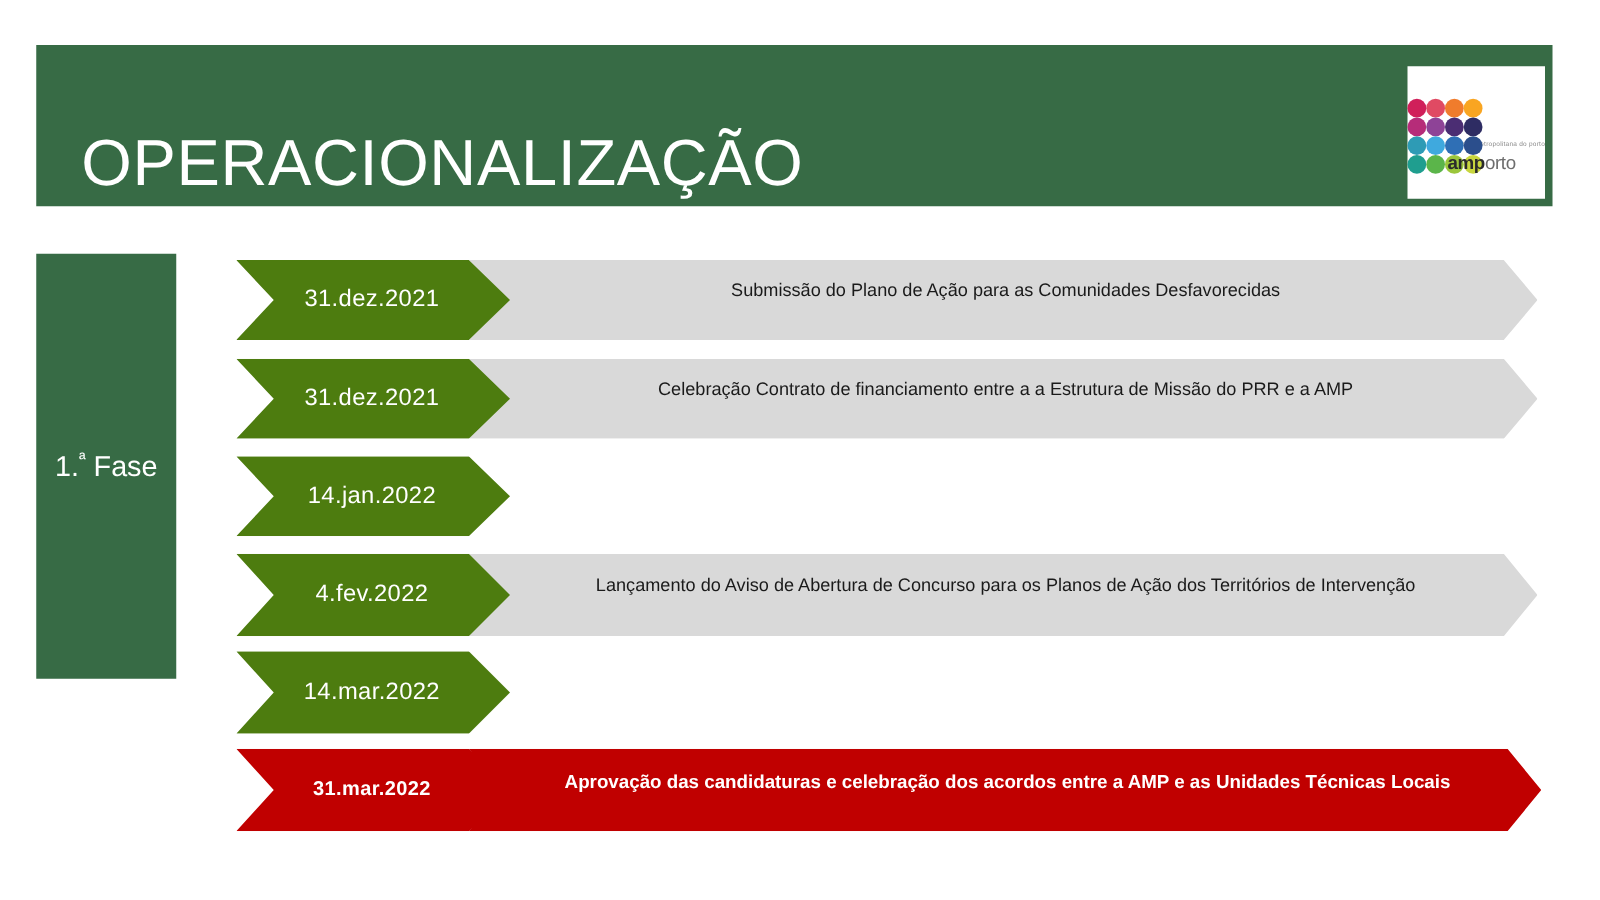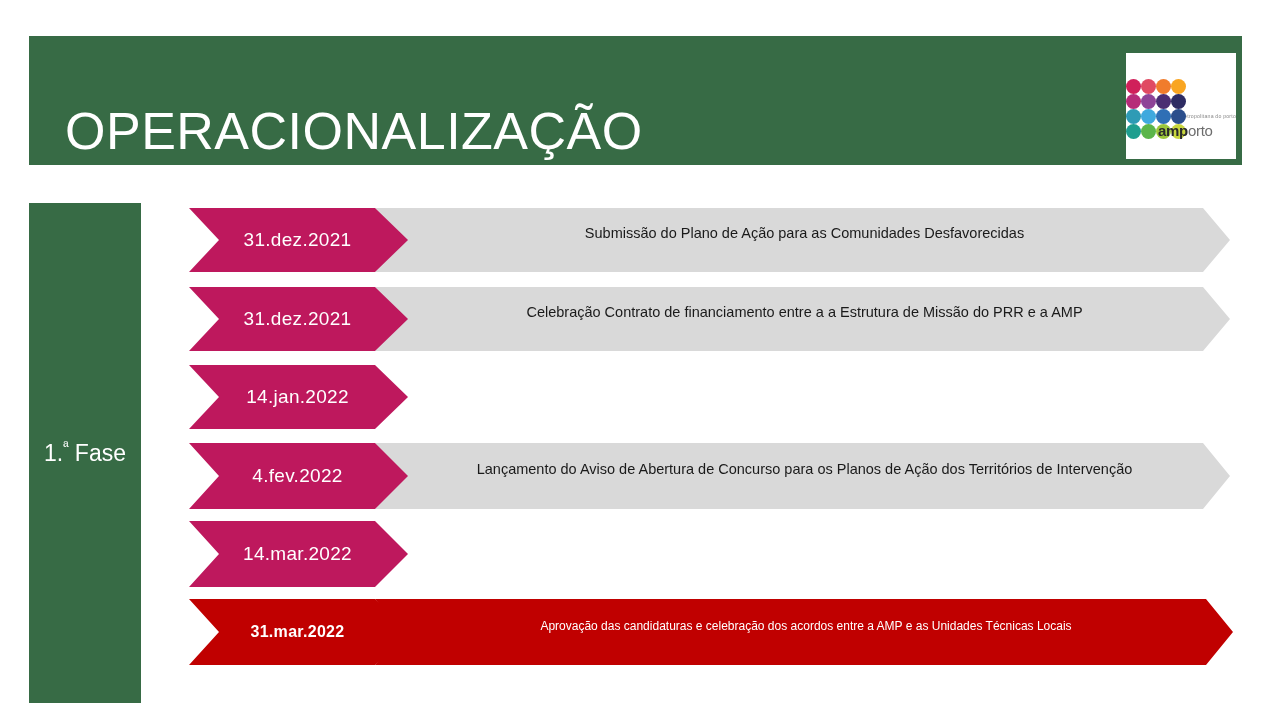--- a/index.html
+++ b/index.html
@@ -91,21 +91,21 @@
     letter-spacing: 0.2px;
     white-space: nowrap;
   }
 
   
   #phase-panel {
     position: absolute;
     left: 29px;
     top: 203px;
     width: 112px;
-    height: 500px;
+    height: 340px;
     background: #376B45;
     display: flex;
     align-items: center;
     justify-content: center;
   }
   #phase-label {
     color: #ffffff;
     font-size: 23px;
     font-weight: 400;
     white-space: nowrap;
@@ -147,21 +147,21 @@
     text-align: center;
     font-weight: 400;
   }
 
   .tl-date {
     position: absolute;
     left: 189px;
     top: 0;
     width: 219px;
     height: 100%;
-    background: #be185d;
+    background: #4d7c0f;
     -webkit-clip-path: polygon(0 0, calc(100% - 33px) 0, 100% 50%, calc(100% - 33px) 100%, 0 100%, 30px 50%);
     clip-path: polygon(0 0, calc(100% - 33px) 0, 100% 50%, calc(100% - 33px) 100%, 0 100%, 30px 50%);
     display: flex;
     align-items: center;
     justify-content: center;
     box-sizing: border-box;
     padding-left: 18px;
     padding-right: 20px;
   }
   .tl-date-text {
@@ -172,22 +172,22 @@
     white-space: nowrap;
   }
 
   
   .tl-row.is-highlight .tl-desc {
     background: #C00000;
     width: 858px;
   }
   .tl-row.is-highlight .tl-desc-text {
     color: #ffffff;
-    font-weight: 400;
-    font-size: 12px;
+    font-weight: 700;
+    font-size: 15px;
     text-align: right;
   }
   .tl-row.is-highlight .tl-date {
     background: #C00000;
   }
   .tl-row.is-highlight .tl-date-text {
     color: #ffffff;
     font-weight: 700;
     font-size: 16px;
   }

